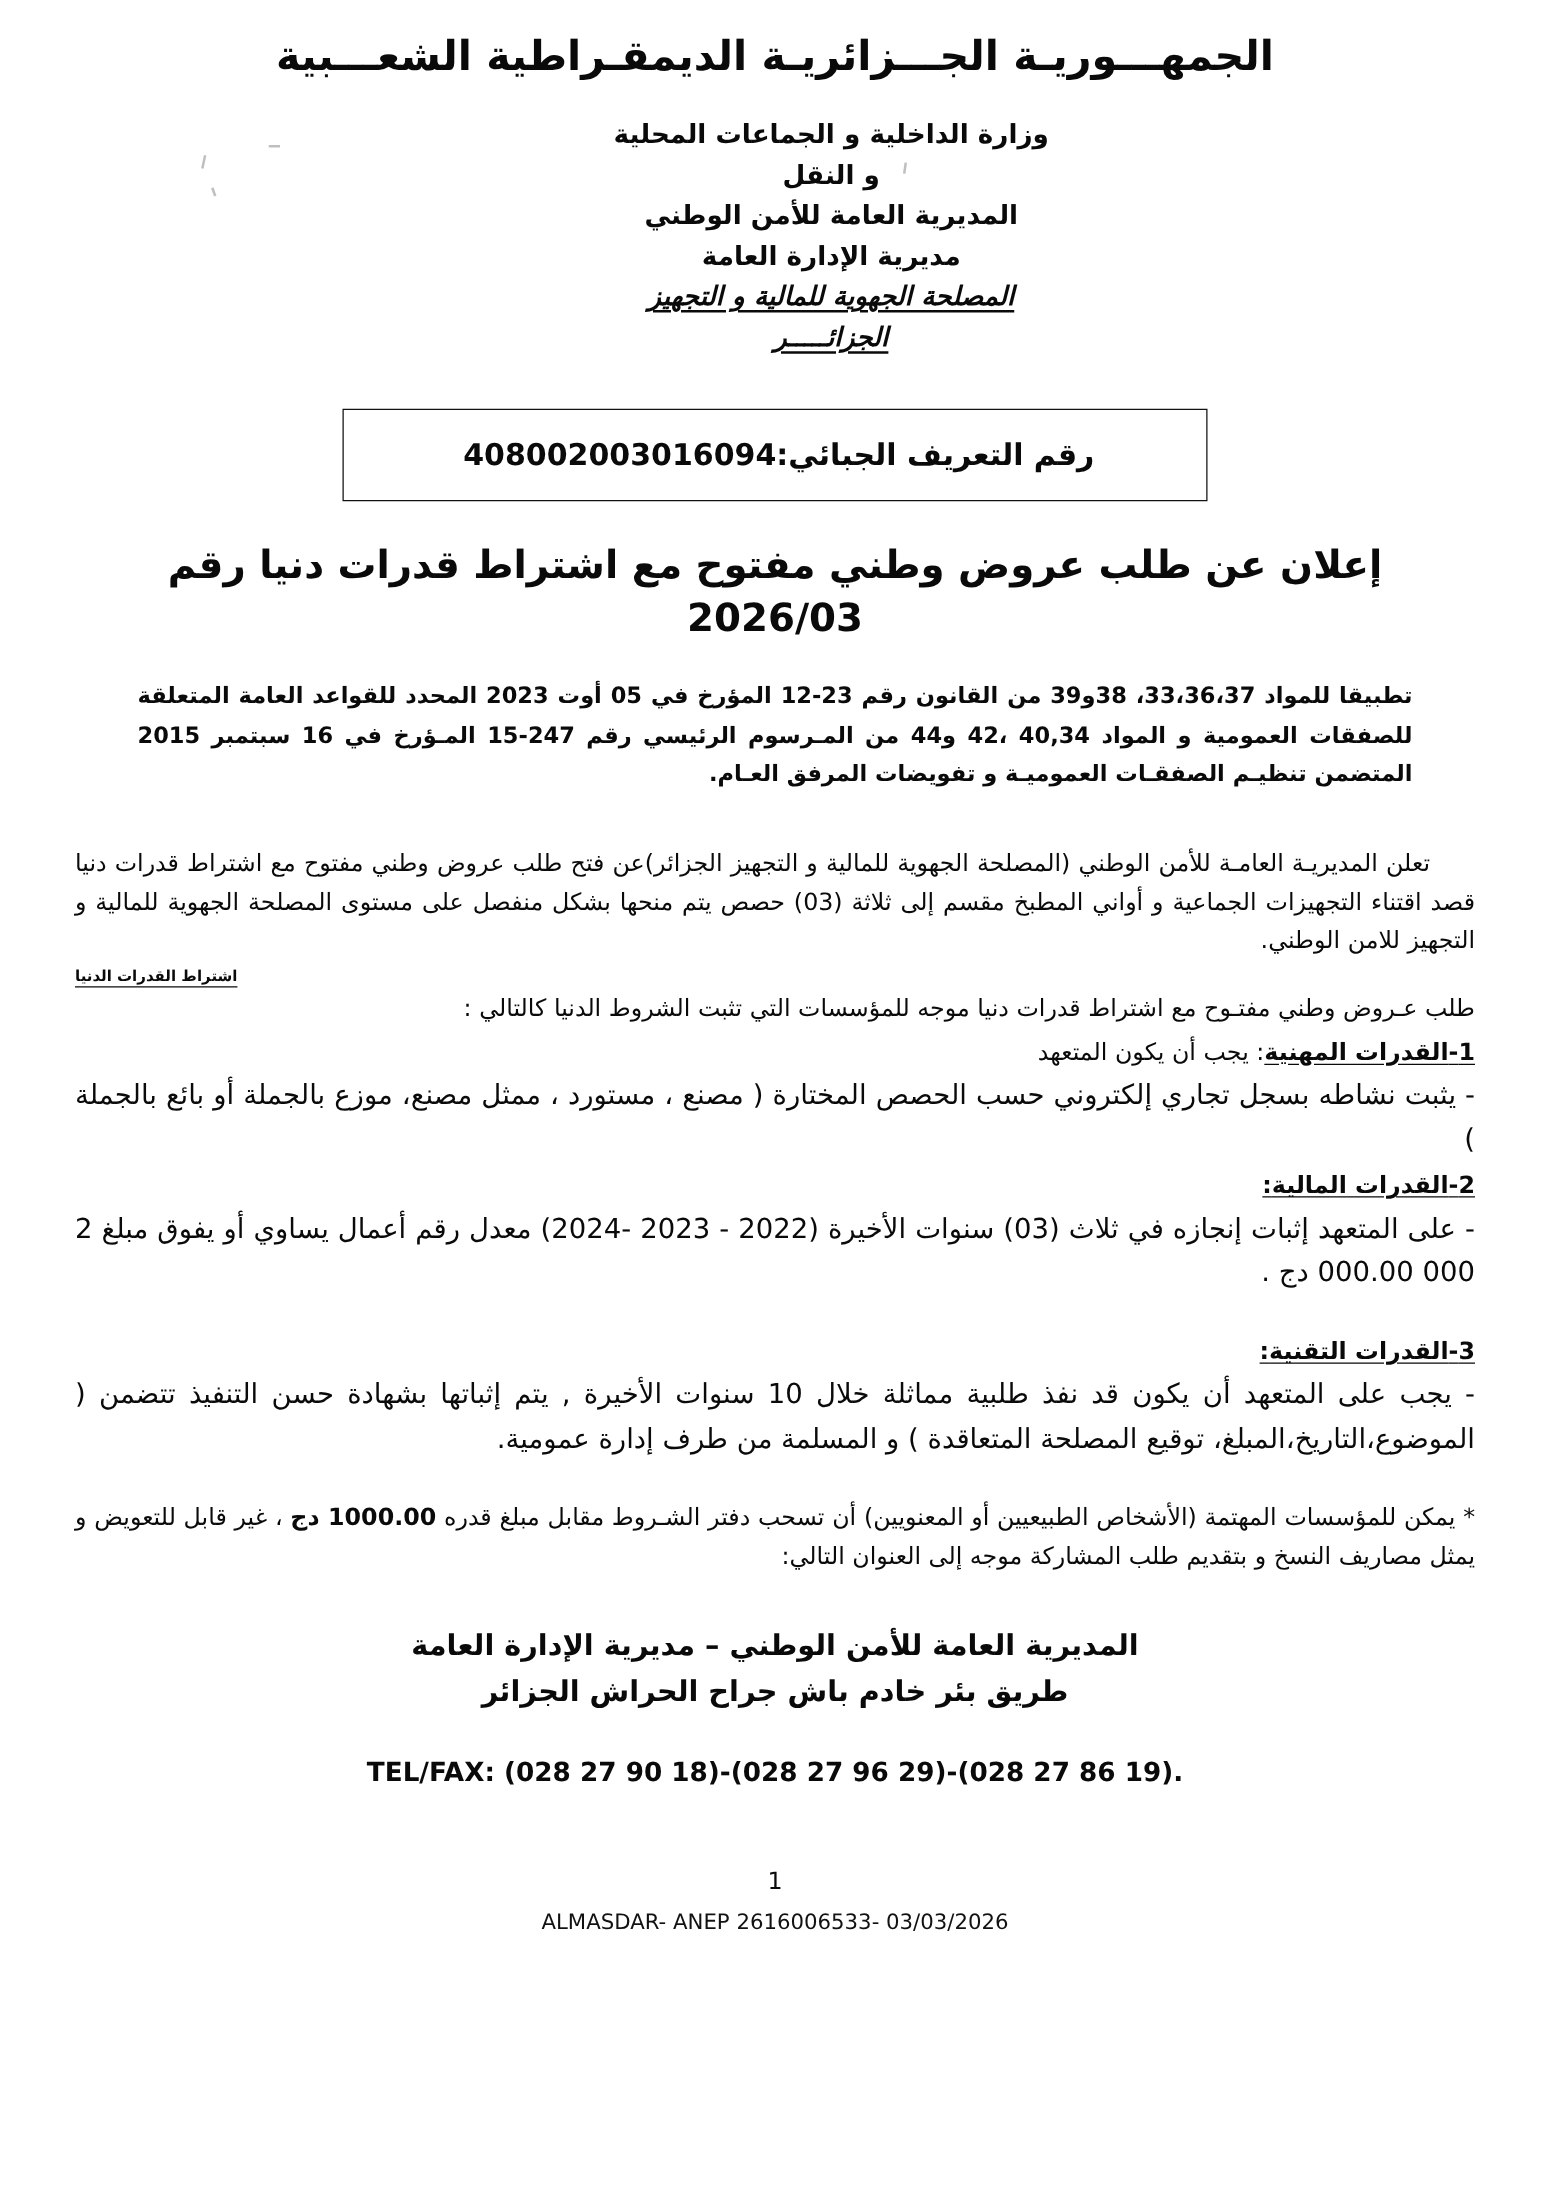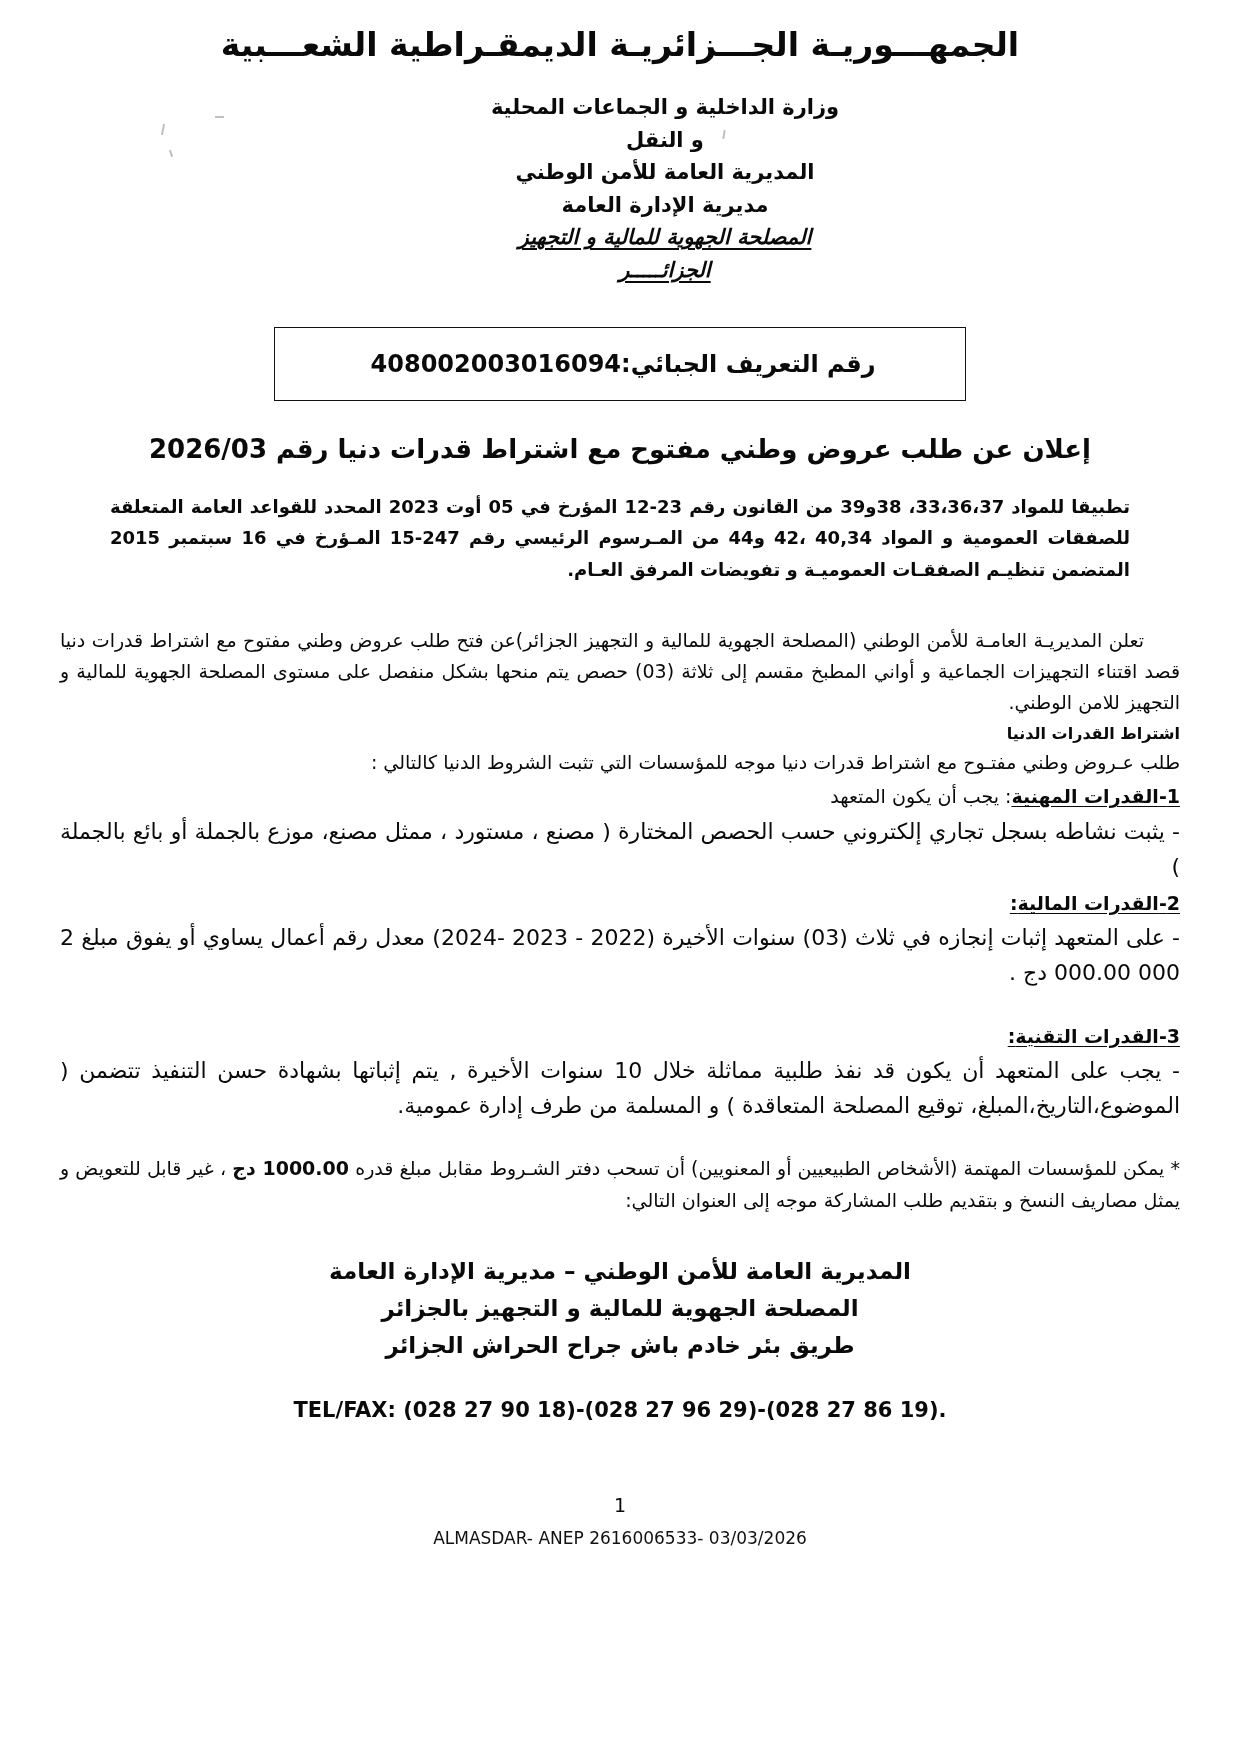--- a/index.html
+++ b/index.html
@@ -65,21 +65,21 @@
     justify-content: center;
     font-size: 24px;
     font-weight: bold;
   }
   .nif-num { direction: ltr; unicode-bidi: embed; margin-inline-start: 6px; }
 
   
   .announce-title {
     margin-top: 30px;
     text-align: center;
-    font-size: 26px;
+    font-size: 31px;
     font-weight: bold;
     padding: 0 120px;
     line-height: 1.4;
   }
 
   
   .legal {
     margin: 24px 110px 0 110px;
     font-size: 18px;
     font-weight: bold;
@@ -93,23 +93,24 @@
     margin: 40px 60px 0 60px;
     font-size: 19px;
     line-height: 1.62;
     text-align: justify;
     text-align-last: right;
   }
   .indent { text-indent: 36px; }
 
   .section-head {
     margin: 6px 60px 0 60px;
-    font-size: 16px;
-    font-weight: bold;
-    text-align: right;
+    font-size: 12px;
+    font-weight: bold;
+    text-align: left;
+    text-decoration: underline;
     text-underline-offset: 4px;
   }
 
   .lead-line {
     margin: 4px 60px 0 60px;
     font-size: 19px;
     line-height: 1.6;
     text-align: right;
   }
 
@@ -245,21 +246,20 @@
   <div class="cap-body rtl">- يجب على المتعهد أن يكون قد نفذ طلبية مماثلة خلال 10 سنوات الأخيرة  ,  يتم إثباتها بشهادة حسن التنفيذ تتضمن ( الموضوع،التاريخ،المبلغ، توقيع المصلحة المتعاقدة ) و المسلمة من طرف إدارة عمومية.</div>
 
   <div class="note-para rtl">
     <span>* يمكن للمؤسسات المهتمة (الأشخاص الطبيعيين أو المعنويين) أن تسحب دفتر الشـروط مقابل مبلغ قدره</span>
     <span class="amount">1000.00 دج</span>
     <span>، غير قابل للتعويض و يمثل مصاريف النسخ و بتقديم طلب المشاركة موجه إلى العنوان التالي:</span>
   </div>
 
   <div class="address-block rtl">
     <span class="ln">المديرية العامة للأمن الوطني – مديرية الإدارة العامة</span>
-    <span class="ln">المصلحة الجهوية للمالية و التجهيز بالجزائر</span>
     <span class="ln">طريق بئر خادم باش جراح الحراش الجزائر</span>
   </div>
 
   <div class="tel-line ltr">TEL/FAX: (028 27 90 18)-(028 27 96 29)-(028 27 86 19).</div>
 
   <div class="page-number">1</div>
 
   <div class="anep-footer">ALMASDAR- ANEP 2616006533- 03/03/2026</div>
 
 </div>

